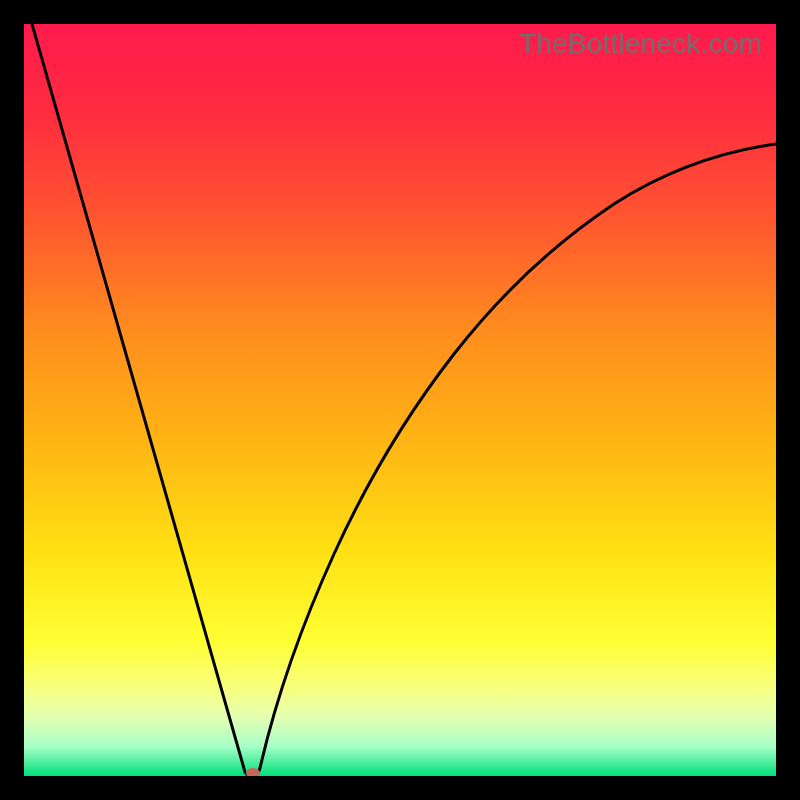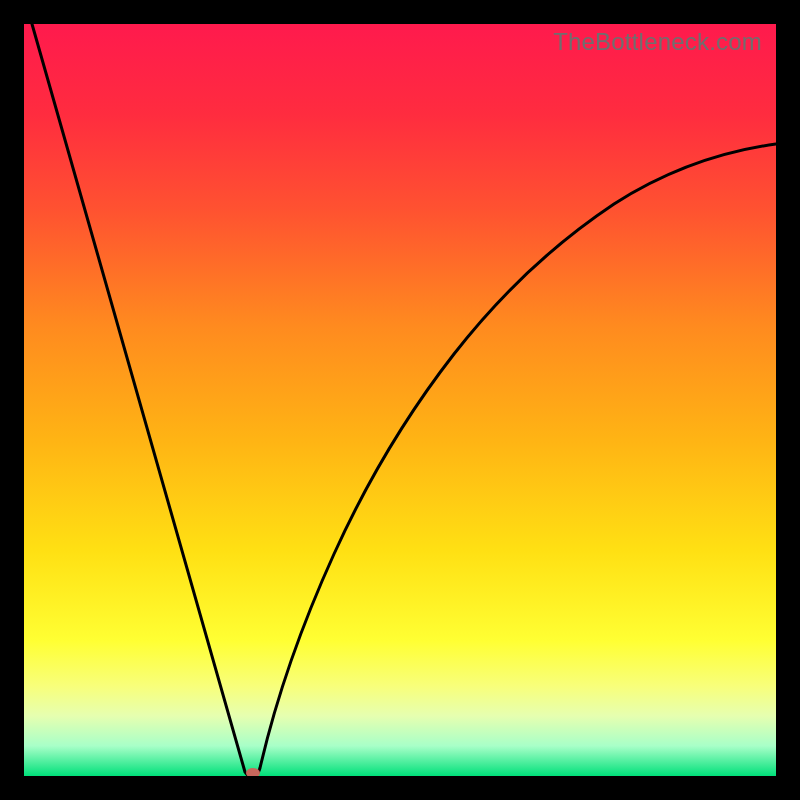--- a/index.html
+++ b/index.html
@@ -25,21 +25,21 @@
     overflow: hidden;
   }
   .grad {
     position: absolute;
     inset: 0;
   }
   .watermark {
     position: absolute;
     top: 4px;
     right: 14px;
-    font-size: 24px;
+    font-size: 28px;
     font-weight: 500;
     color: #6f6f6f;
     letter-spacing: 0.2px;
   }
   .curve {
     position: absolute;
     inset: 0;
     width: 100%;
     height: 100%;
   }

